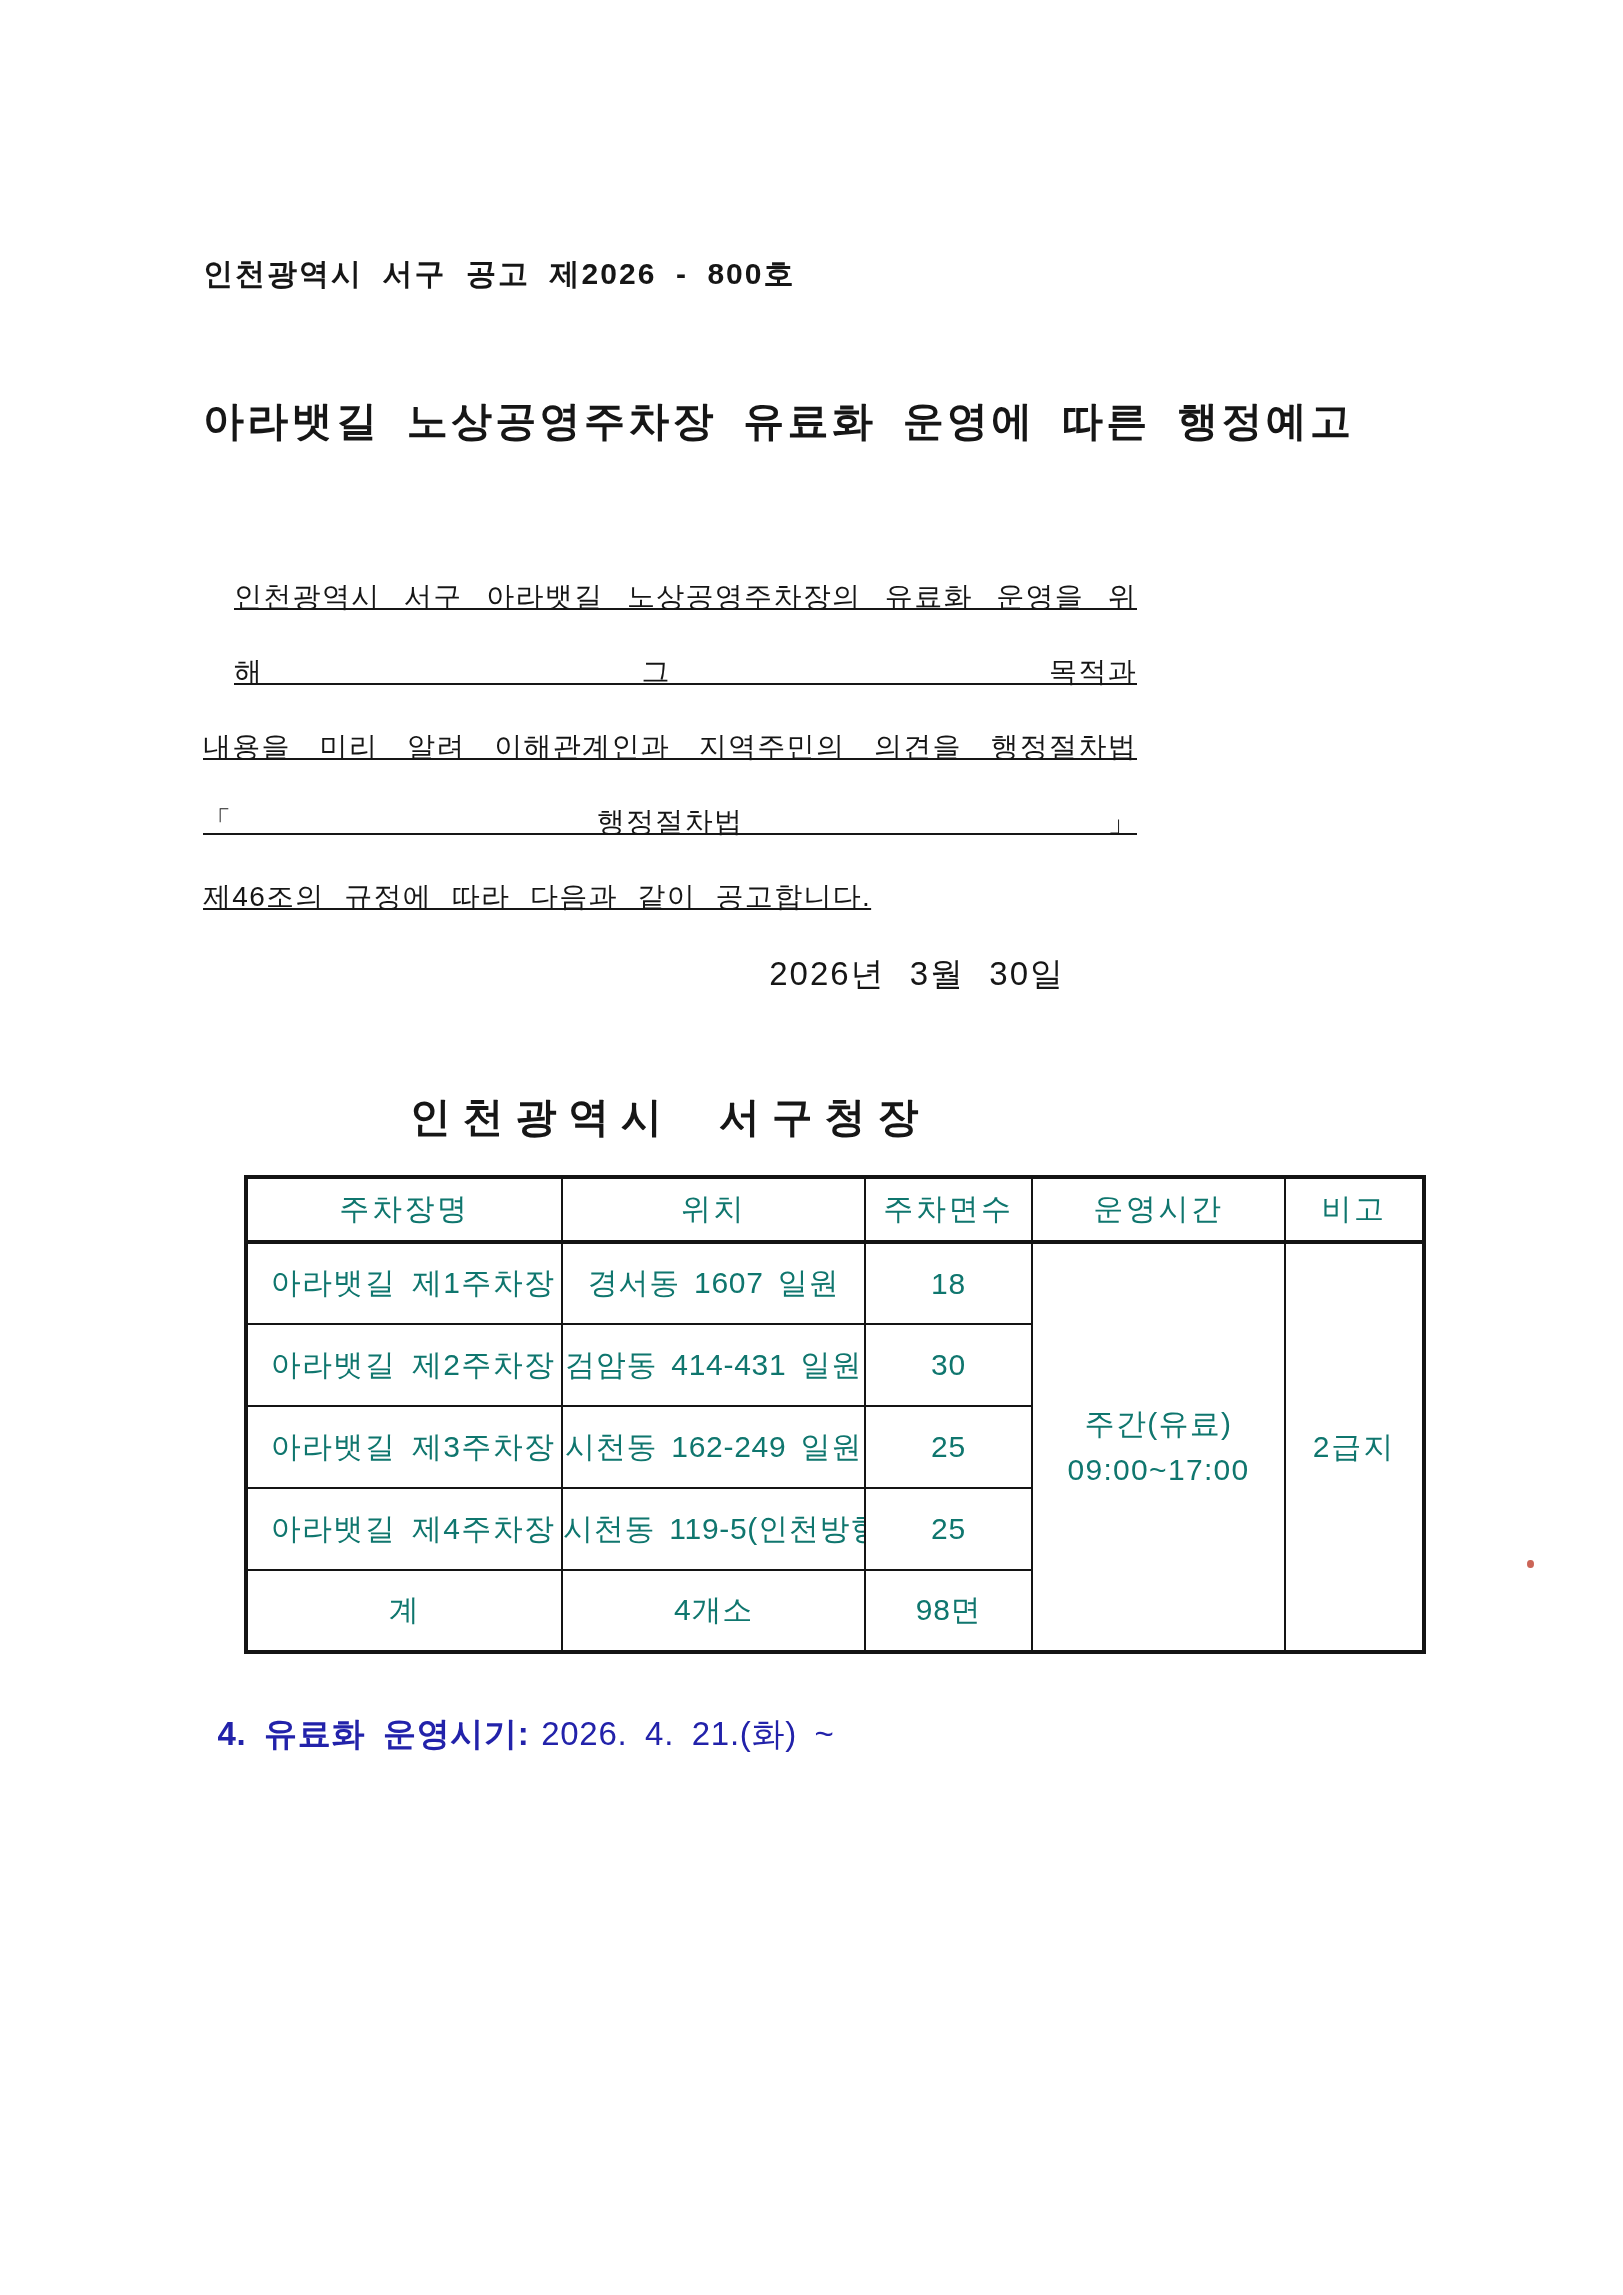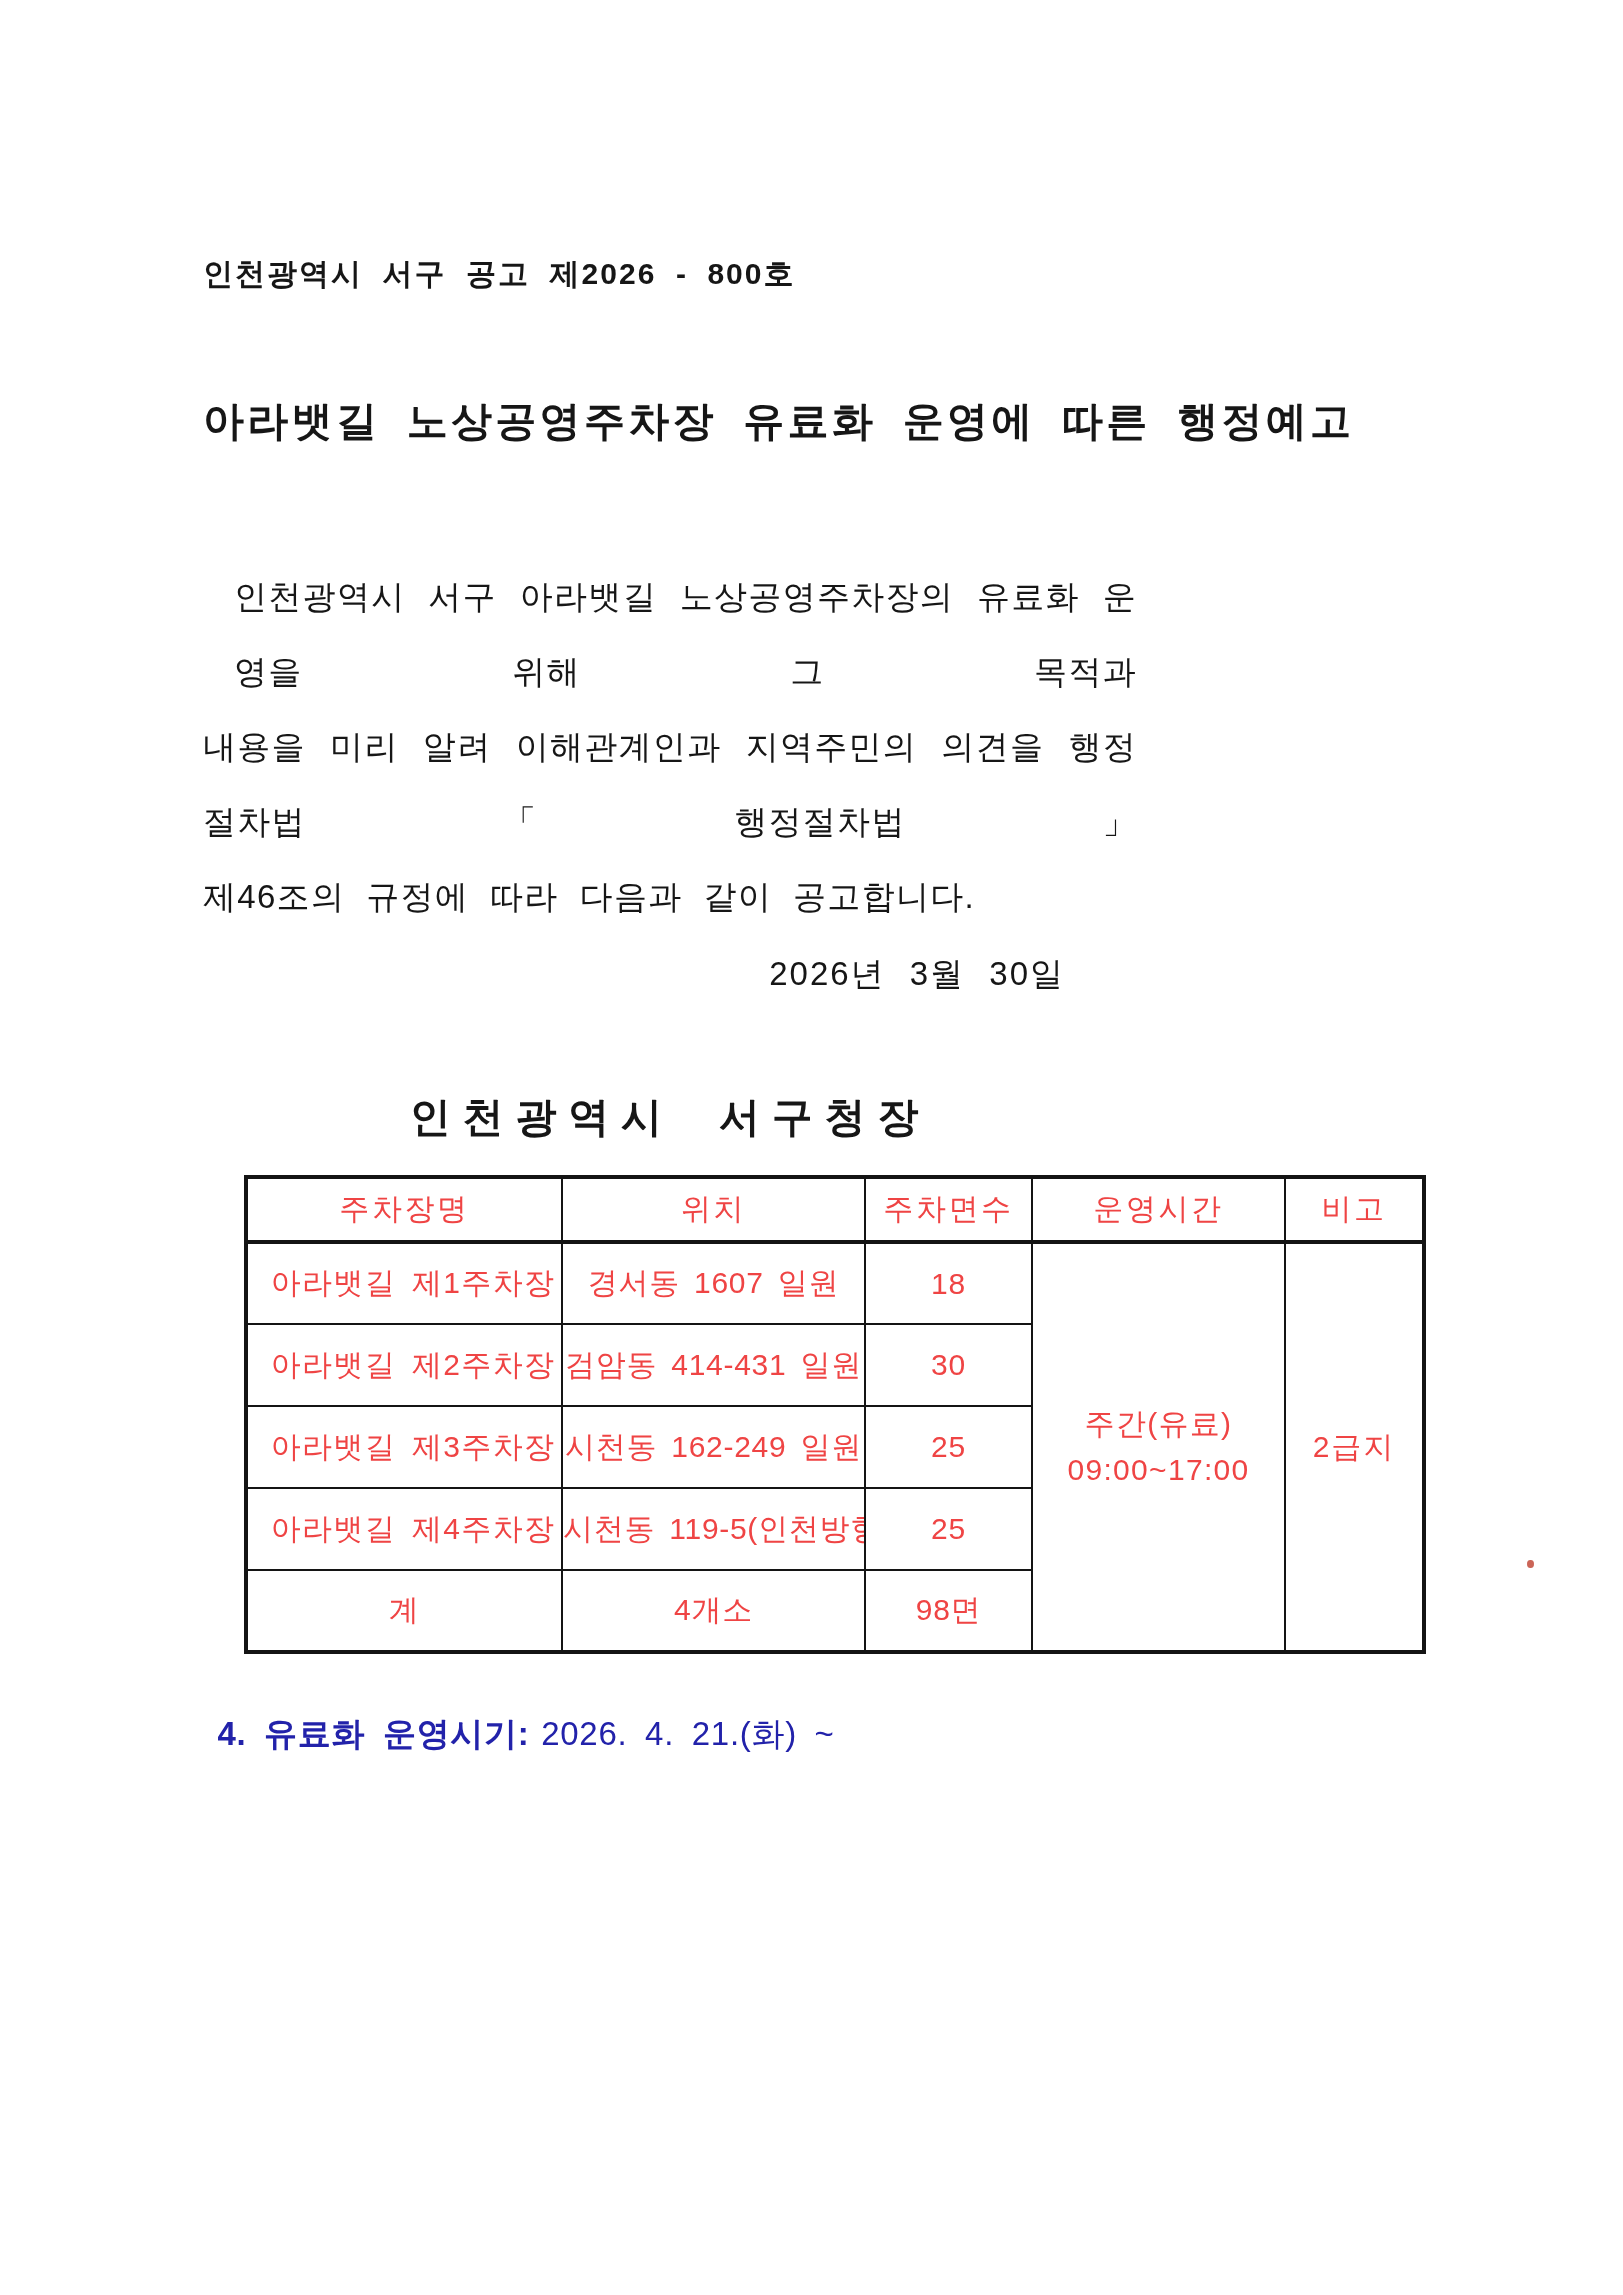--- a/index.html
+++ b/index.html
@@ -28,24 +28,25 @@
     margin-top:99px;
     font-size:41px;
     font-weight:700;
     letter-spacing:3.3px;
     word-spacing:11.8px;
     text-align:center;
     white-space:nowrap;
   }
   .paragraph {
     margin-top:110px;
-    font-size:33px;
+    font-size:28px;
     letter-spacing:1.3px;
     word-spacing:10.5px;
     line-height:75px;
+    text-decoration:underline;
   }
   .paragraph .pline { width:100%; }
   .paragraph .jline { text-align:justify; text-align-last:justify; }
   .paragraph .indent { padding-left:31px; }
   .date-line {
     margin-top:18.3px;
     font-size:33px;
     letter-spacing:2px;
     word-spacing:13px;
     text-align:right;
@@ -71,21 +72,21 @@
   .label-gap { margin-right:11.8px; }
   .blue-line { color:#2222aa; }
   
   .lot-table-wrap { margin-top:30px; margin-left:41px; }
   table.lot-table {
     border-collapse:collapse;
     width:1178px;
     table-layout:fixed;
     font-size:30px;
     letter-spacing:0.7px;
-    color:#ef4444;
+    color:#0f766e;
   }
   table.lot-table th, table.lot-table td {
     border:2px solid #141414;
     vertical-align:middle;
     text-align:center;
     overflow:hidden;
   }
   table.lot-table { border:4.6px solid #141414; }
   table.lot-table thead th {
     height:65px;

